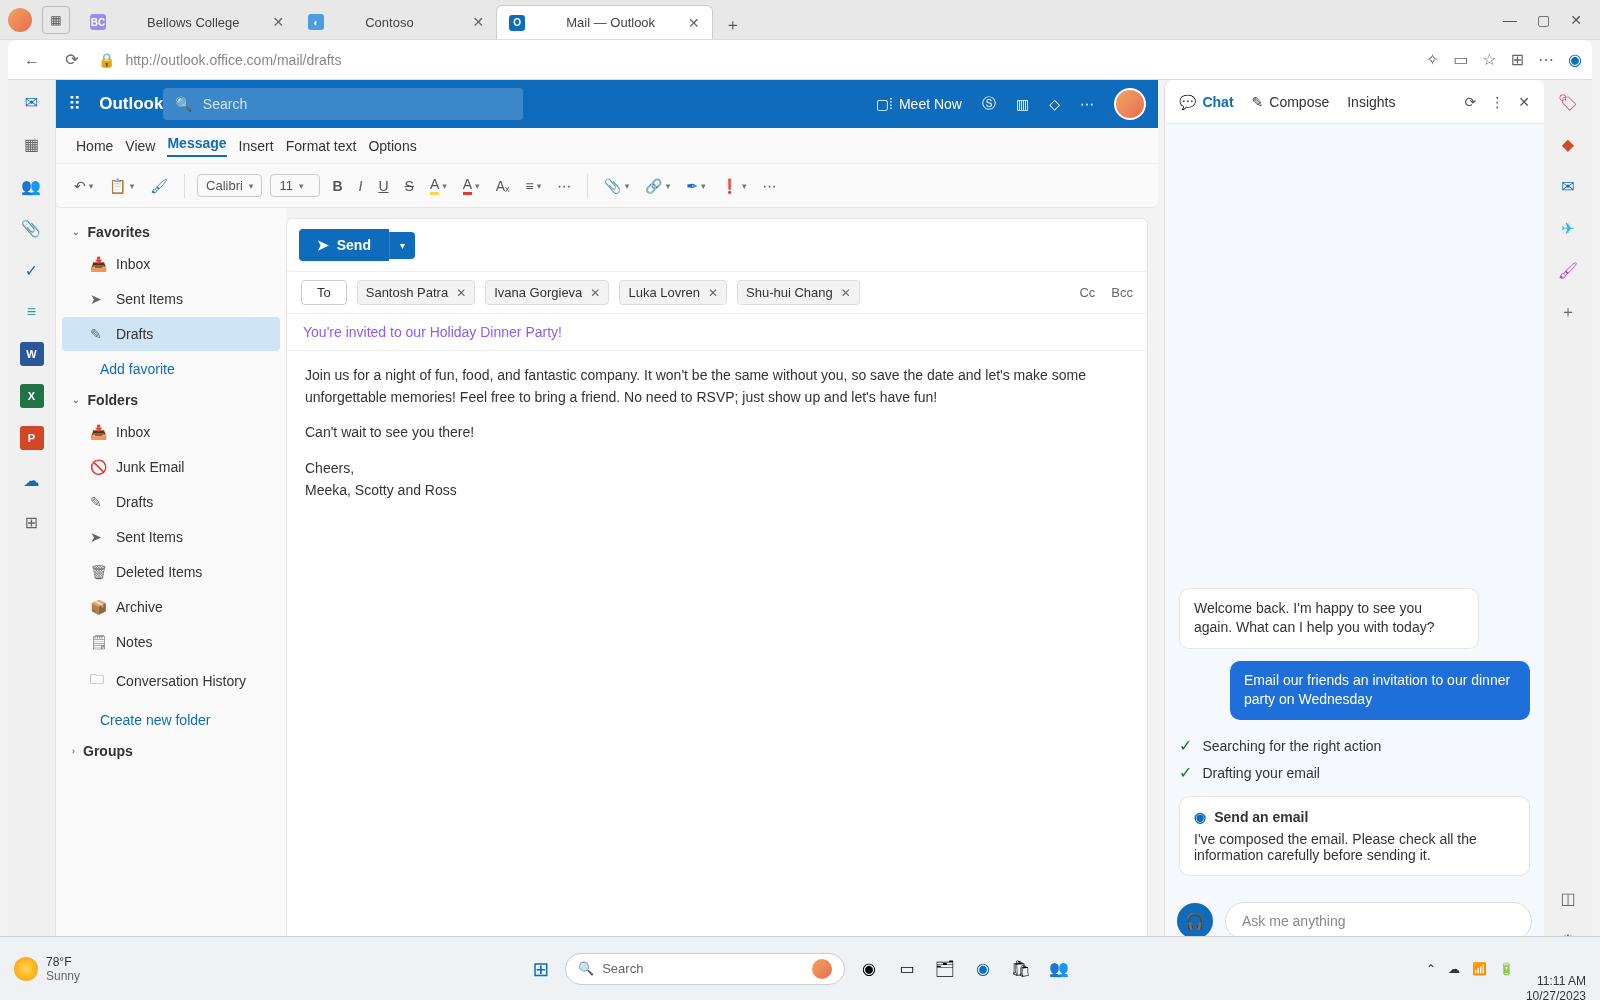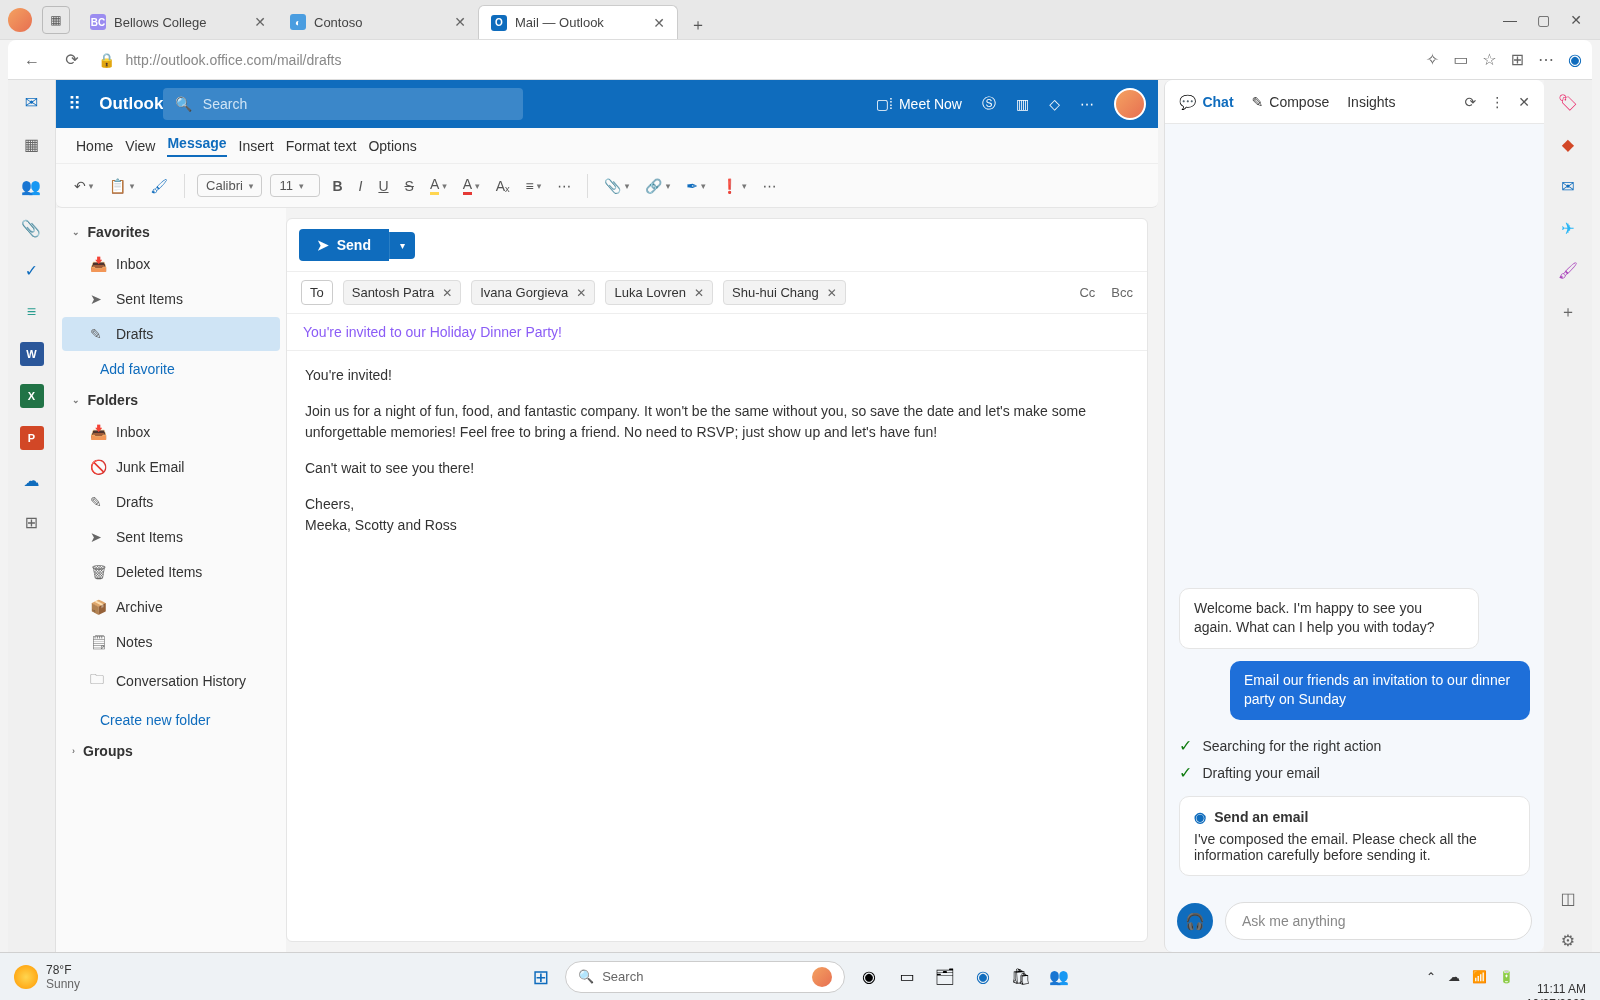--- a/index.html
+++ b/index.html
@@ -3,21 +3,21 @@
 <meta charset="utf-8">
 <style>
 * { margin: 0; padding: 0; box-sizing: border-box; font-family: "Segoe UI", sans-serif; }
 body { width: 1600px; height: 1000px; background: #f3f3f3; overflow: hidden; position: relative; }
 
 
 .browser-chrome { height: 40px; background: #e8e8e8; display: flex; align-items: center; padding: 0 8px; border-bottom: 1px solid #ddd; }
 .profile-pic { width: 24px; height: 24px; border-radius: 50%; background: linear-gradient(135deg,#f4a261,#e76f51); margin-right: 10px; }
 .tab-btn-sq { width: 28px; height: 28px; border: 1px solid #bbb; border-radius: 4px; display: flex; align-items: center; justify-content: center; font-size: 12px; color: #555; margin-right: 8px; }
 .tabs { display: flex; align-items: flex-end; height: 100%; }
-.tab { display: flex; align-items: center; padding: 0 12px; height: 34px; font-size: 13px; color: #444; border-radius: 6px 6px 0 0; min-width: 200px; max-width: 230px; }
+.tab { display: flex; align-items: center; padding: 0 12px; height: 34px; font-size: 13px; color: #444; border-radius: 6px 6px 0 0; min-width: 200px; max-width: 230px; gap: 33px; }
 .tab.active { background: #fff; border: 1px solid #ccc; border-bottom: none; }
 .tab .tab-icon { width: 16px; height: 16px; margin-right: 8px; border-radius: 3px; display: inline-flex; align-items: center; justify-content: center; font-size: 10px; font-weight: bold; color: #fff; }
 .tab .tab-close { margin-left: auto; color: #666; font-size: 14px; }
 .new-tab { width: 28px; height: 28px; display: flex; align-items: center; justify-content: center; color: #555; margin-left: 6px; }
 .window-controls { margin-left: auto; display: flex; gap: 20px; padding-right: 10px; color: #555; font-size: 14px; }
 
 .addr-bar { height: 40px; background: #fff; display: flex; align-items: center; padding: 0 10px; gap: 12px; border-bottom: 1px solid #ddd; border-radius: 8px 8px 0 0; margin: 0 8px; }
 .addr-btn { width: 28px; height: 28px; display: flex; align-items: center; justify-content: center; color: #666; font-size: 16px; border-radius: 4px; }
 .addr-input { flex: 1; display: flex; align-items: center; gap: 10px; font-size: 14px; color: #888; }
 .addr-input .lock { color: #666; }
@@ -55,21 +55,21 @@
 .folder-item { padding: 9px 10px 9px 28px; display: flex; align-items: center; gap: 10px; border-radius: 4px; margin: 1px 0; }
 .folder-item.selected { background: #cfe4f5; }
 .folder-item .ficon { width: 16px; color: #666; font-size: 14px; }
 .folder-link { padding: 9px 10px 9px 38px; color: #0f6cbd; font-size: 14px; }
 
 .compose-area { flex: 1; background: #fff; margin: 10px 10px 10px 0; border-radius: 6px; border: 1px solid #e5e5e5; display: flex; flex-direction: column; overflow: hidden; }
 .send-row { padding: 10px 12px; display: flex; align-items: center; }
 .send-btn { background: #0f6cbd; color: #fff; border-radius: 4px 0 0 4px; padding: 8px 18px; display: flex; align-items: center; gap: 8px; font-size: 14px; font-weight: 600; }
 .send-drop { background: #0f6cbd; color: #fff; padding: 8px 10px; border-left: 1px solid #2a7fc5; border-radius: 0 4px 4px 0; font-size: 10px; }
 .to-row { padding: 8px 14px; display: flex; align-items: center; gap: 10px; border-top: 1px solid #eee; }
-.to-btn { border: 1px solid #ccc; border-radius: 4px; padding: 4px 8px; font-size: 13px; color: #333; }
+.to-btn { border: 1px solid #ccc; border-radius: 4px; padding: 4px 15px; font-size: 13px; color: #333; }
 .chip { background: #f3f3f3; border: 1px solid #ddd; border-radius: 4px; padding: 4px 8px; font-size: 13px; display: flex; align-items: center; gap: 8px; color: #333; }
 .chip .x { color: #666; font-size: 12px; }
 .ccbcc { margin-left: auto; display: flex; gap: 16px; color: #666; font-size: 13px; }
 .subject-row { padding: 10px 16px; border-top: 1px solid #eee; font-size: 14px; color: #8b5cf6; }
 .body-text { padding: 14px 18px; border-top: 1px solid #eee; font-size: 14px; color: #333; line-height: 1.55; flex: 1; }
 .body-text p { margin-bottom: 14px; }
 
 
 .copilot-pane { width: 380px; background: #f5f8fc; display: flex; flex-direction: column; border-left: 1px solid #e0e0e0; border-radius: 8px; margin-left: 6px; }
 .copilot-header { height: 44px; display: flex; align-items: center; padding: 0 14px; gap: 18px; font-size: 14px; color: #333; border-bottom: 1px solid #e8e8e8; background: #fff; border-radius: 8px 8px 0 0; }
@@ -87,21 +87,21 @@
 .action-card .card-title { font-weight: 600; display: flex; align-items: center; gap: 8px; margin-bottom: 6px; }
 .copilot-input-row { padding: 12px; display: flex; align-items: center; gap: 12px; }
 .copilot-avatar { width: 36px; height: 36px; border-radius: 50%; background: #0f6cbd; display: flex; align-items: center; justify-content: center; color: #fff; }
 .copilot-input { flex: 1; background: #fff; border: 1px solid #ddd; border-radius: 20px; padding: 10px 16px; font-size: 14px; color: #888; }
 
 
 .right-rail { width: 48px; background: #f0f0f0; display: flex; flex-direction: column; align-items: center; padding-top: 10px; gap: 18px; }
 .right-rail .ricon { width: 24px; height: 24px; display: flex; align-items: center; justify-content: center; font-size: 16px; color: #666; }
 
 
-.taskbar { position: absolute; bottom: 0; left: 0; right: 0; height: 48px; background: #eef2f5; display: flex; align-items: center; padding: 0 14px; border-top: 1px solid #d0d0d0; }
+.taskbar { position: absolute; bottom: 0; left: 0; right: 0; height: 64px; background: #eef2f5; display: flex; align-items: center; padding: 0 14px; border-top: 1px solid #d0d0d0; }
 .weather { display: flex; align-items: center; gap: 8px; font-size: 12px; color: #333; }
 .weather .sun { width: 24px; height: 24px; border-radius: 50%; background: radial-gradient(circle,#ffd54f,#ff9800); }
 .taskbar-center { position: absolute; left: 50%; transform: translateX(-50%); display: flex; align-items: center; gap: 10px; }
 .tb-search { width: 280px; height: 32px; background: #fff; border: 1px solid #ccc; border-radius: 16px; display: flex; align-items: center; padding: 0 12px; gap: 8px; font-size: 13px; color: #666; }
 .tb-icon { width: 28px; height: 28px; display: flex; align-items: center; justify-content: center; font-size: 16px; border-radius: 4px; }
 .taskbar-right { margin-left: auto; display: flex; align-items: center; gap: 12px; font-size: 12px; color: #333; }
 .clock { text-align: right; line-height: 1.2; margin-top: 40px; }
 </style>
 </head>
 <body>
@@ -333,21 +333,20 @@
               <span>Shu-hui Chang</span>
               <span class="x">✕</span>
             </div>
           <div class="ccbcc">
             <span>Cc</span>
             <span>Bcc</span>
           </div>
         </div>
         <div class="subject-row">You're invited to our Holiday Dinner Party!</div>
         <div class="body-text">
-          <p>You're invited!</p>
           <p>Join us for a night of fun, food, and fantastic company. It won't be the same without you, so save the date and let's make some unforgettable memories! Feel free to bring a friend. No need to RSVP; just show up and let's have fun!</p>
           <p>Can't wait to see you there!</p>
           <div><span>Cheers,</span><br><span>Meeka, Scotty and Ross</span></div>
         </div>
       </div>
     </div>
   </div>
 
   <div class="copilot-pane">
     <div class="copilot-header">
@@ -364,21 +363,21 @@
         </div>
       <div class="copilot-header-right">
         <span>⟳</span>
         <span>⋮</span>
         <span>✕</span>
       </div>
     </div>
     <div class="copilot-body">
       <div class="msg-spacer"></div>
       <div class="bubble bot">Welcome back. I'm happy to see you again. What can I help you with today?</div>
-      <div class="bubble user">Email our friends an invitation to our dinner party on Sunday</div>
+      <div class="bubble user">Email our friends an invitation to our dinner party on Wednesday</div>
       <div class="action-line">
           <span class="check">✓</span>
           <span>Searching for the right action</span>
         </div>
       <div class="action-line">
           <span class="check">✓</span>
           <span>Drafting your email</span>
         </div>
       <div class="action-card">
         <div class="card-title">

